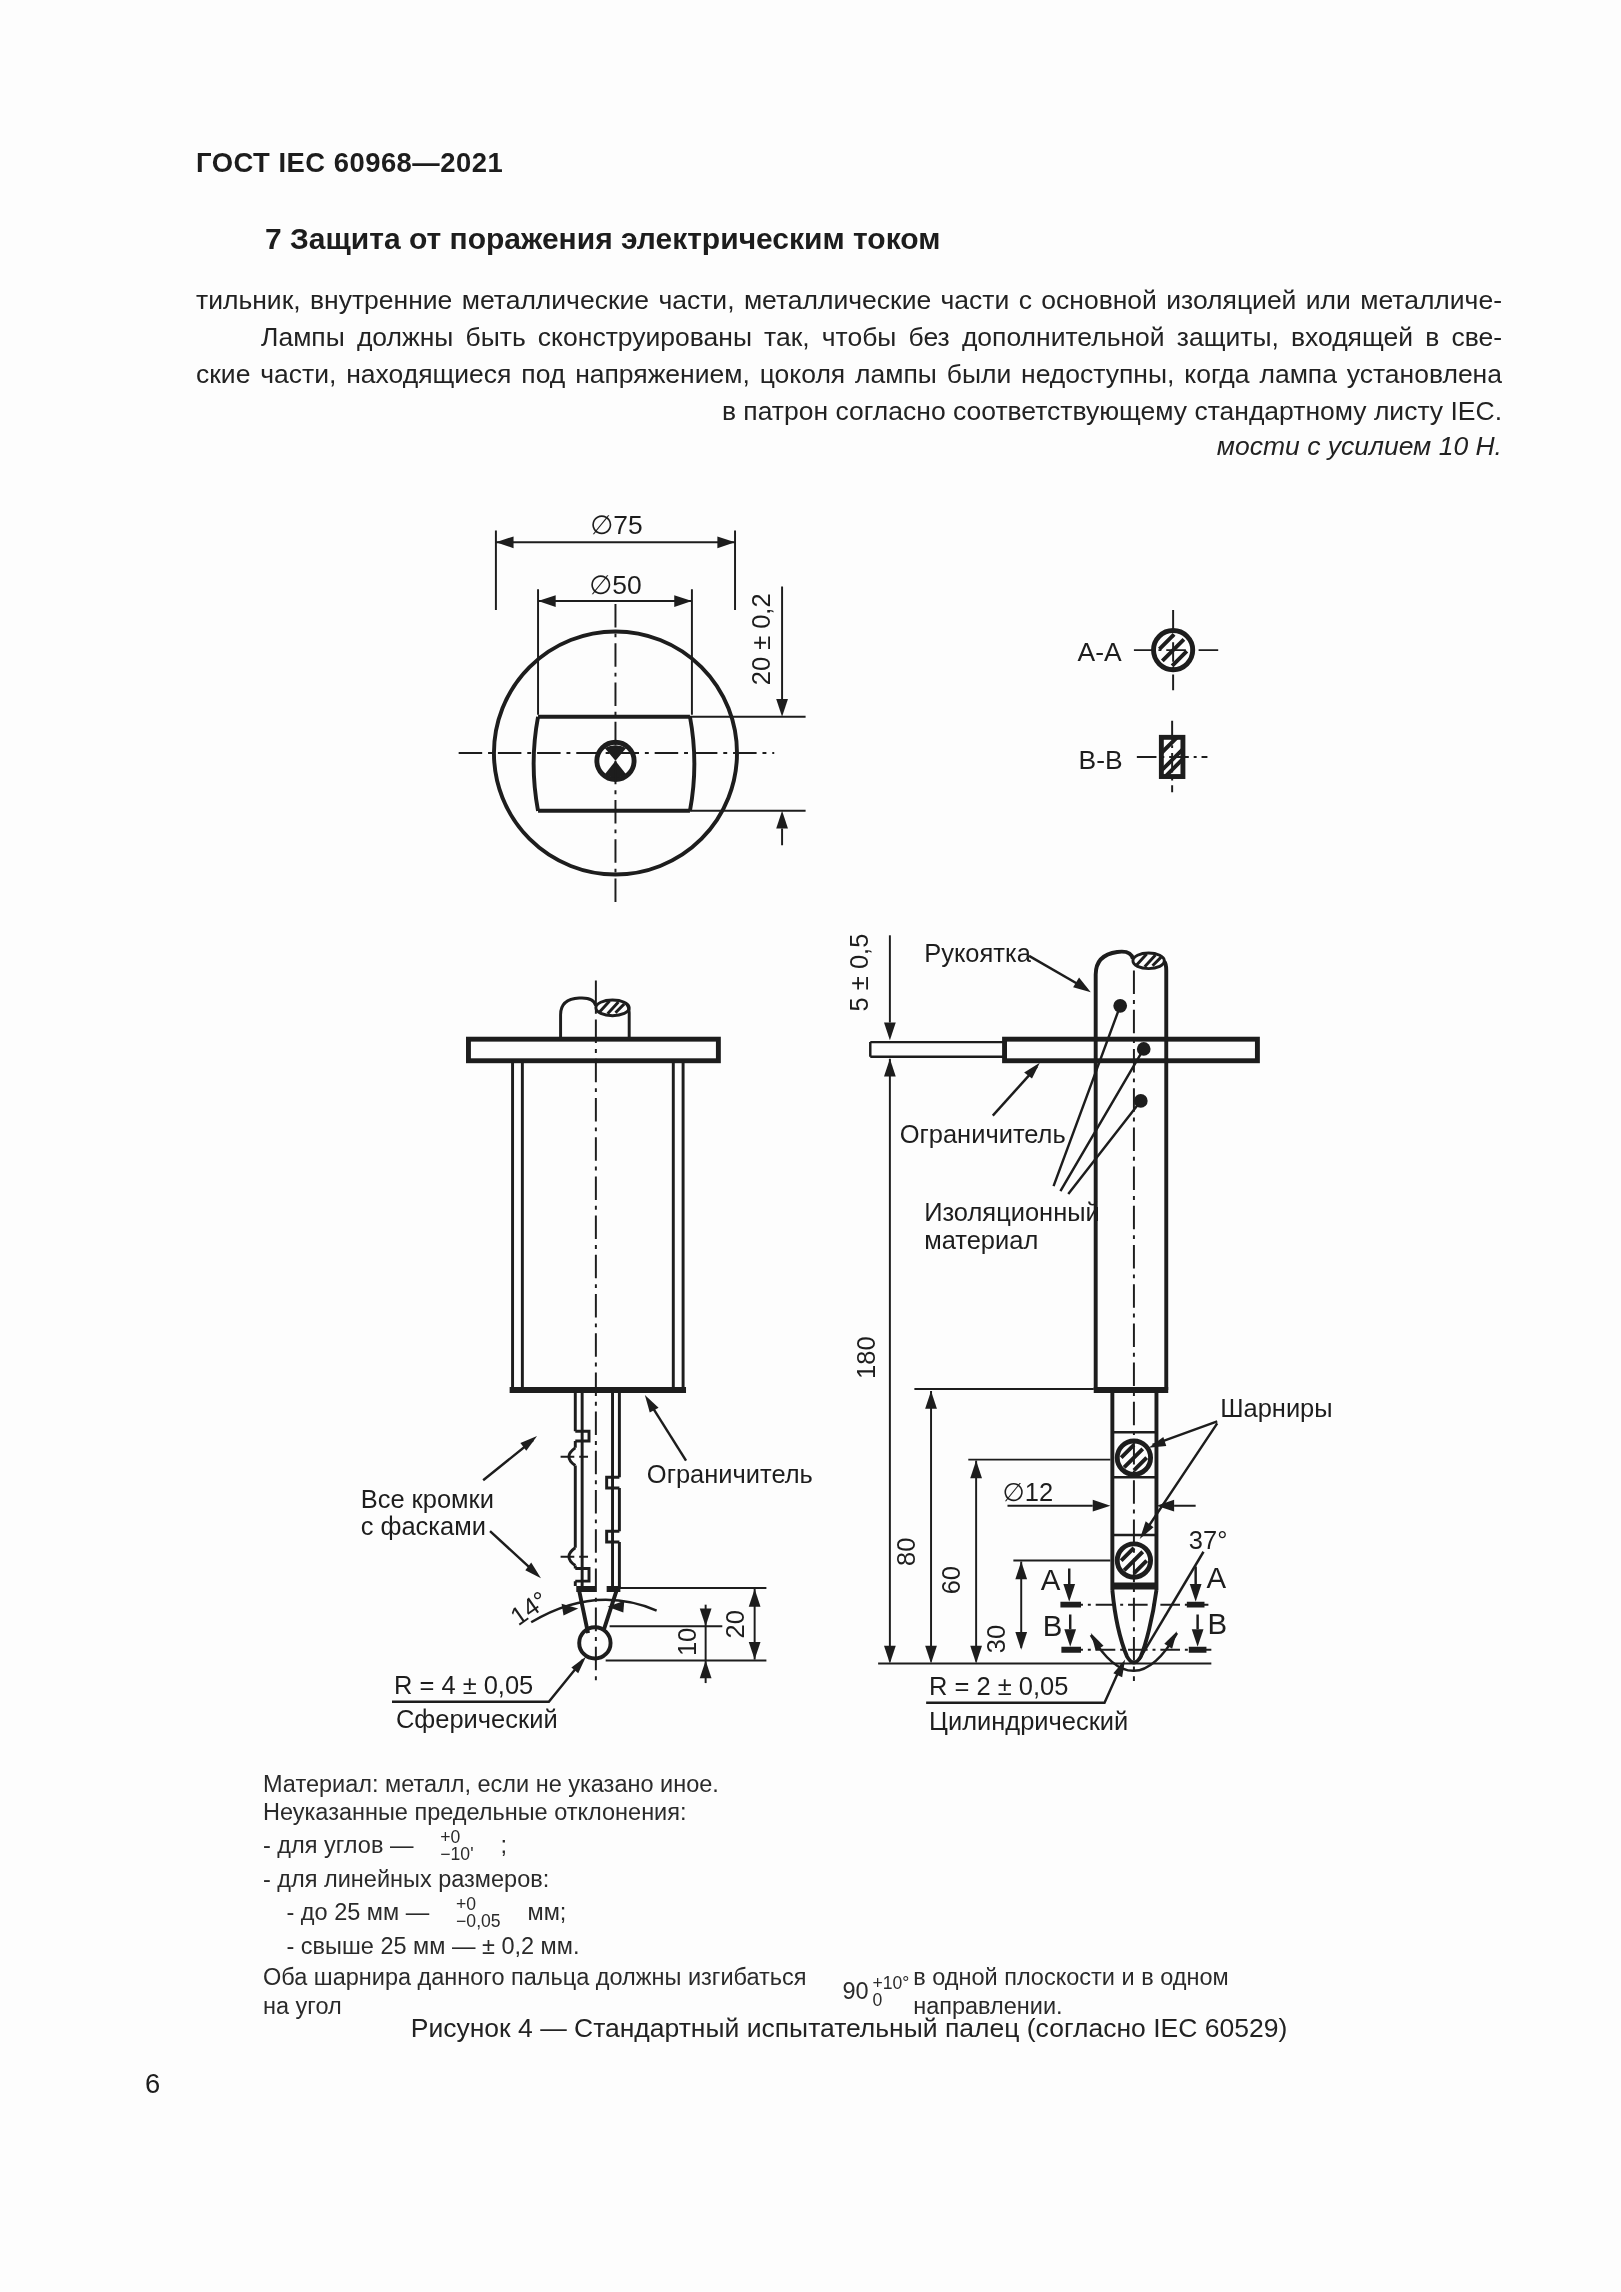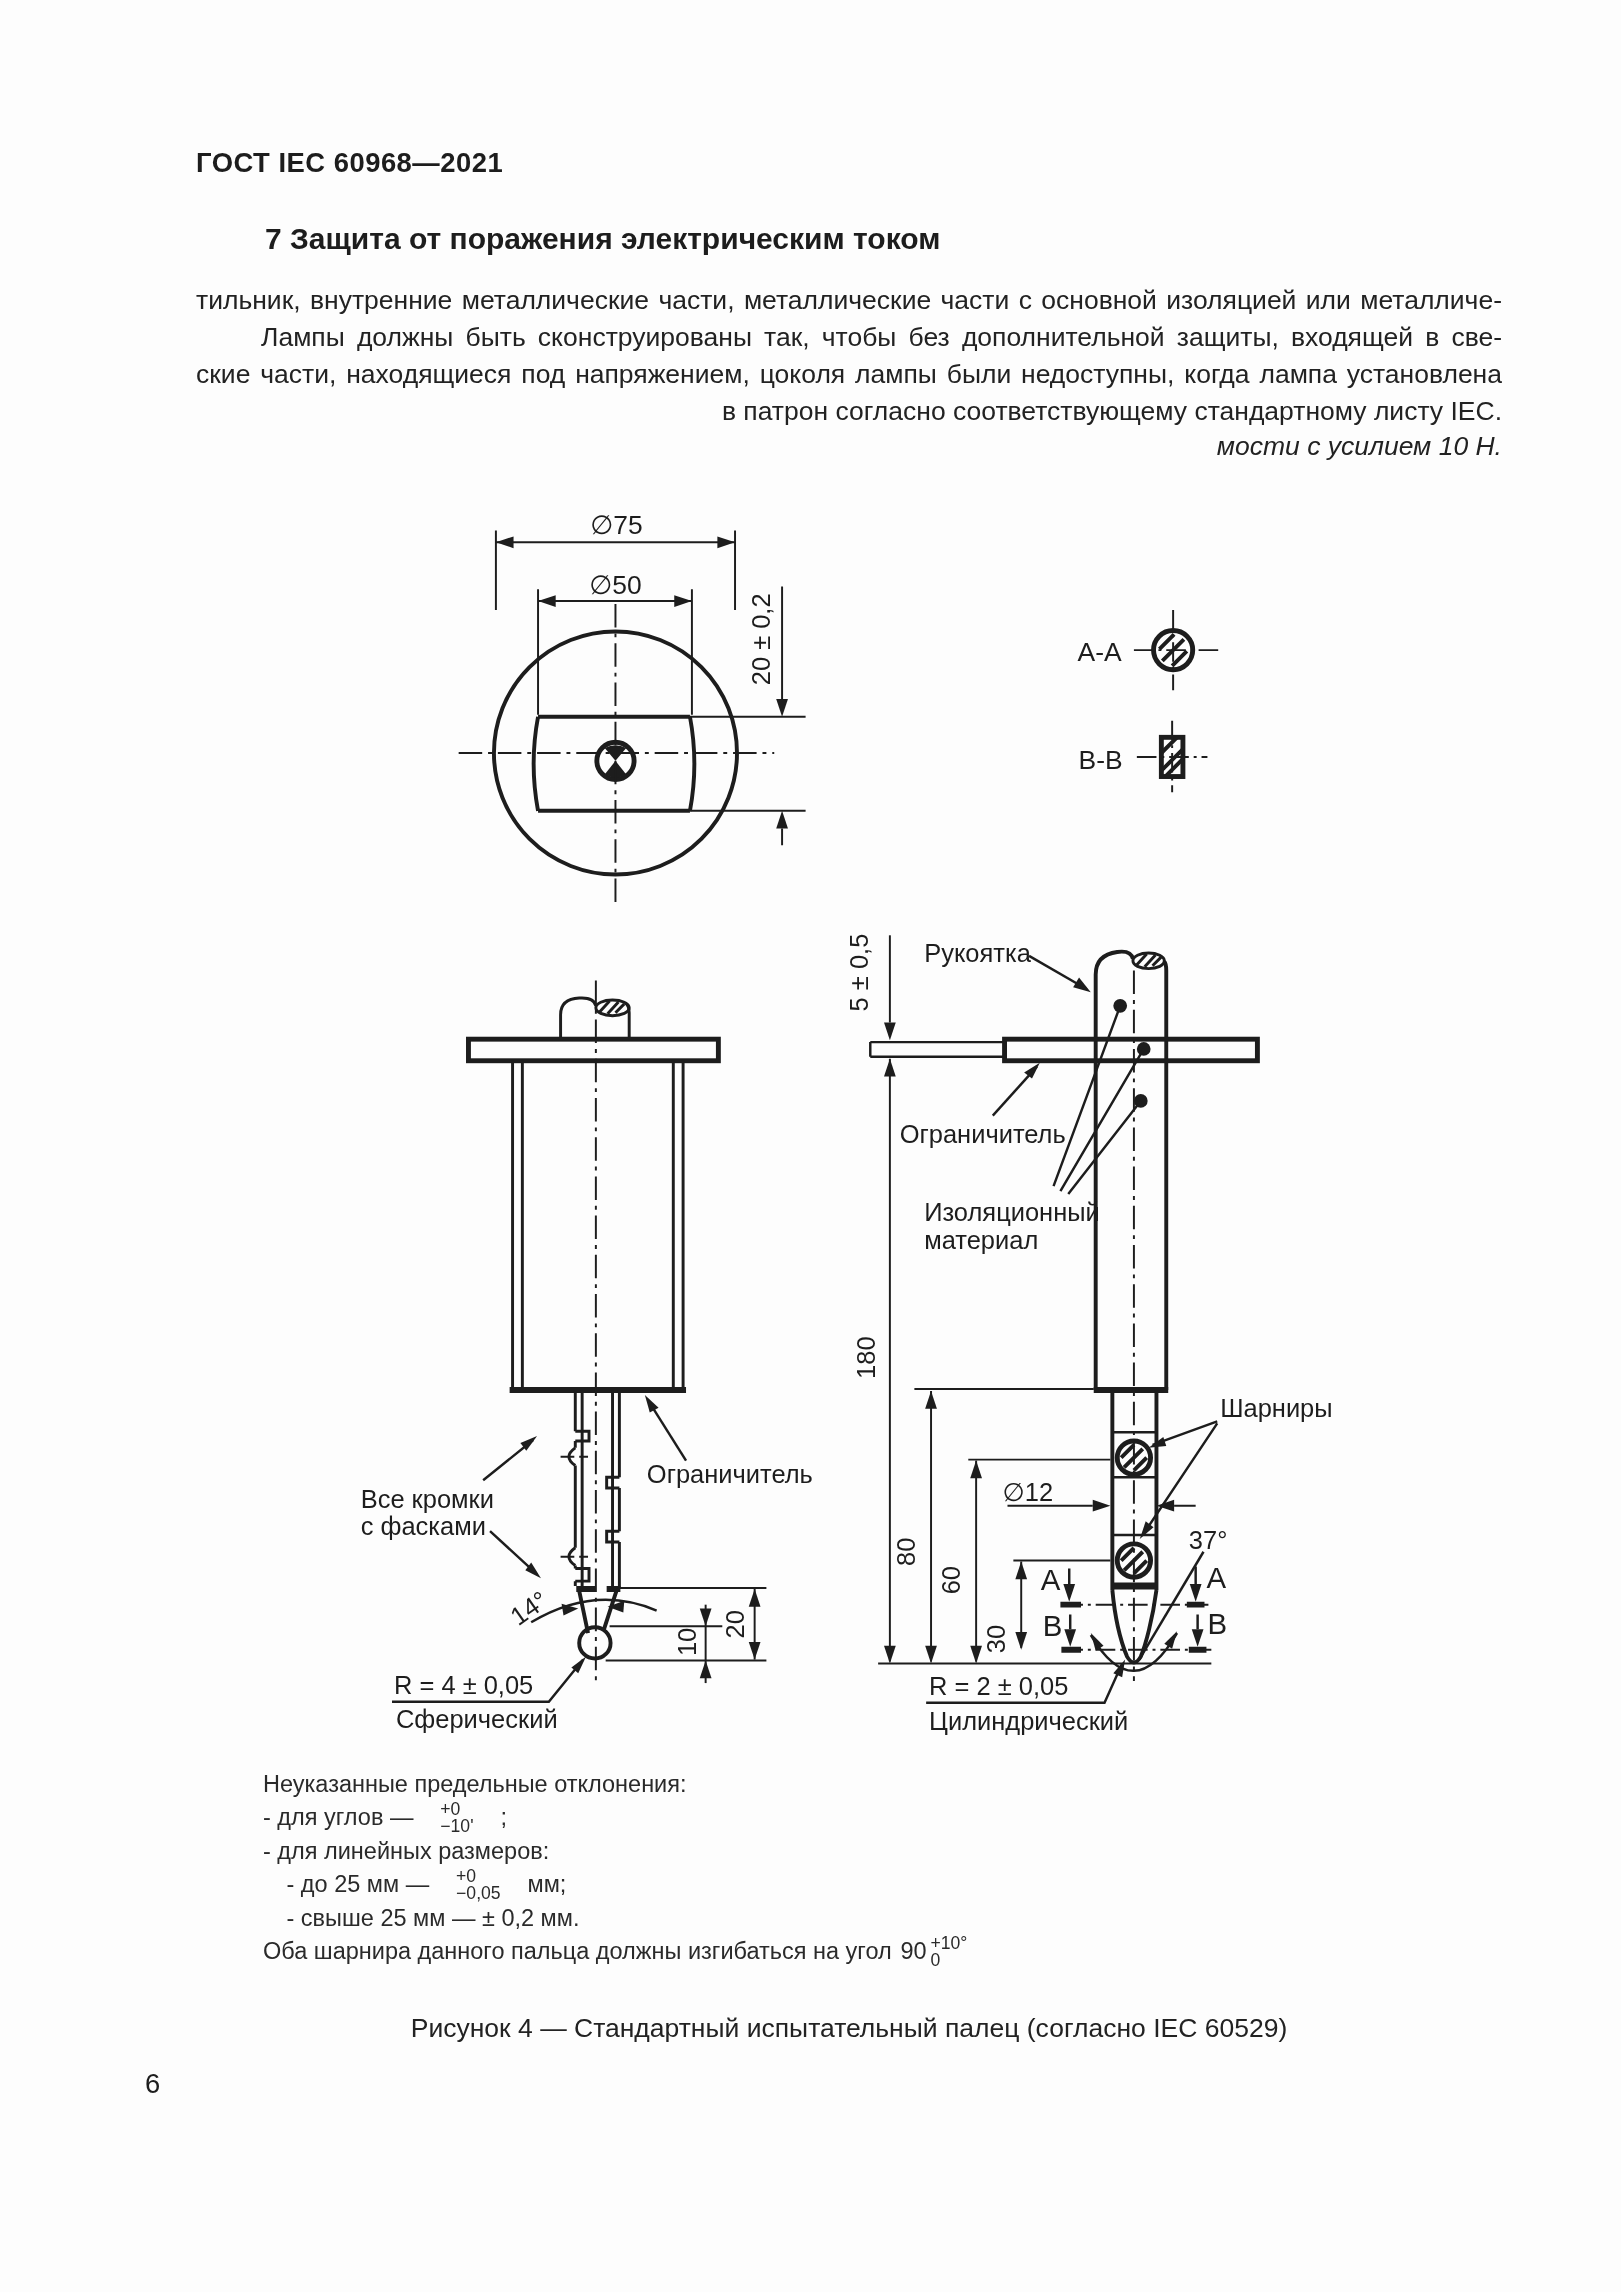--- a/index.html
+++ b/index.html
@@ -264,20 +264,21 @@
   <text class="lbl" x="1245" y="1446" stroke="none">Шарниры</text>
   <text class="ab" x="1072" y="1622" text-anchor="middle" stroke="none">А</text>
   <text class="ab" x="1241" y="1620" text-anchor="middle" stroke="none">А</text>
   <text class="ab" x="1074" y="1669" text-anchor="middle" stroke="none">В</text>
   <text class="ab" x="1242" y="1667" text-anchor="middle" stroke="none">В</text>
   <text class="lbl" x="948" y="1729" stroke="none">R = 2 ± 0,05</text>
   <text class="lbl" x="948" y="1765" stroke="none">Цилиндрический</text>
 </svg>
 
 <div class="abs notes">
+  <div class="nline">Материал: металл, если не указано иное.</div>
   <div class="nline">Неуказанные предельные отклонения:</div>
   <div class="frow">
     <span>- для углов —</span>
     <span class="frac">
       <span>+0</span>
       <span>−10'</span>
     </span>
     <span>;</span>
   </div>
   <div class="nline">- для линейных размеров:</div>
@@ -290,18 +291,19 @@
     <span>мм;</span>
   </div>
   <div class="nline sub-ind">- свыше 25 мм — ± 0,2 мм.</div>
   <div class="hinge-note">
     <span>Оба шарнира данного пальца должны изгибаться на угол</span>
     <span style="margin-left:8.8px;">90</span>
     <span class="frac" style="margin:0 3.9px;">
       <span>+10°</span>
       <span>0</span>
     </span>
+    <span>в одной плоскости и в одном направлении.</span>
   </div>
 </div>
 
 <div class="abs caption">Рисунок 4 — Стандартный испытательный палец (согласно IEC 60529)</div>
 <div class="abs page-num">6</div>
 
 
 </body></html>

